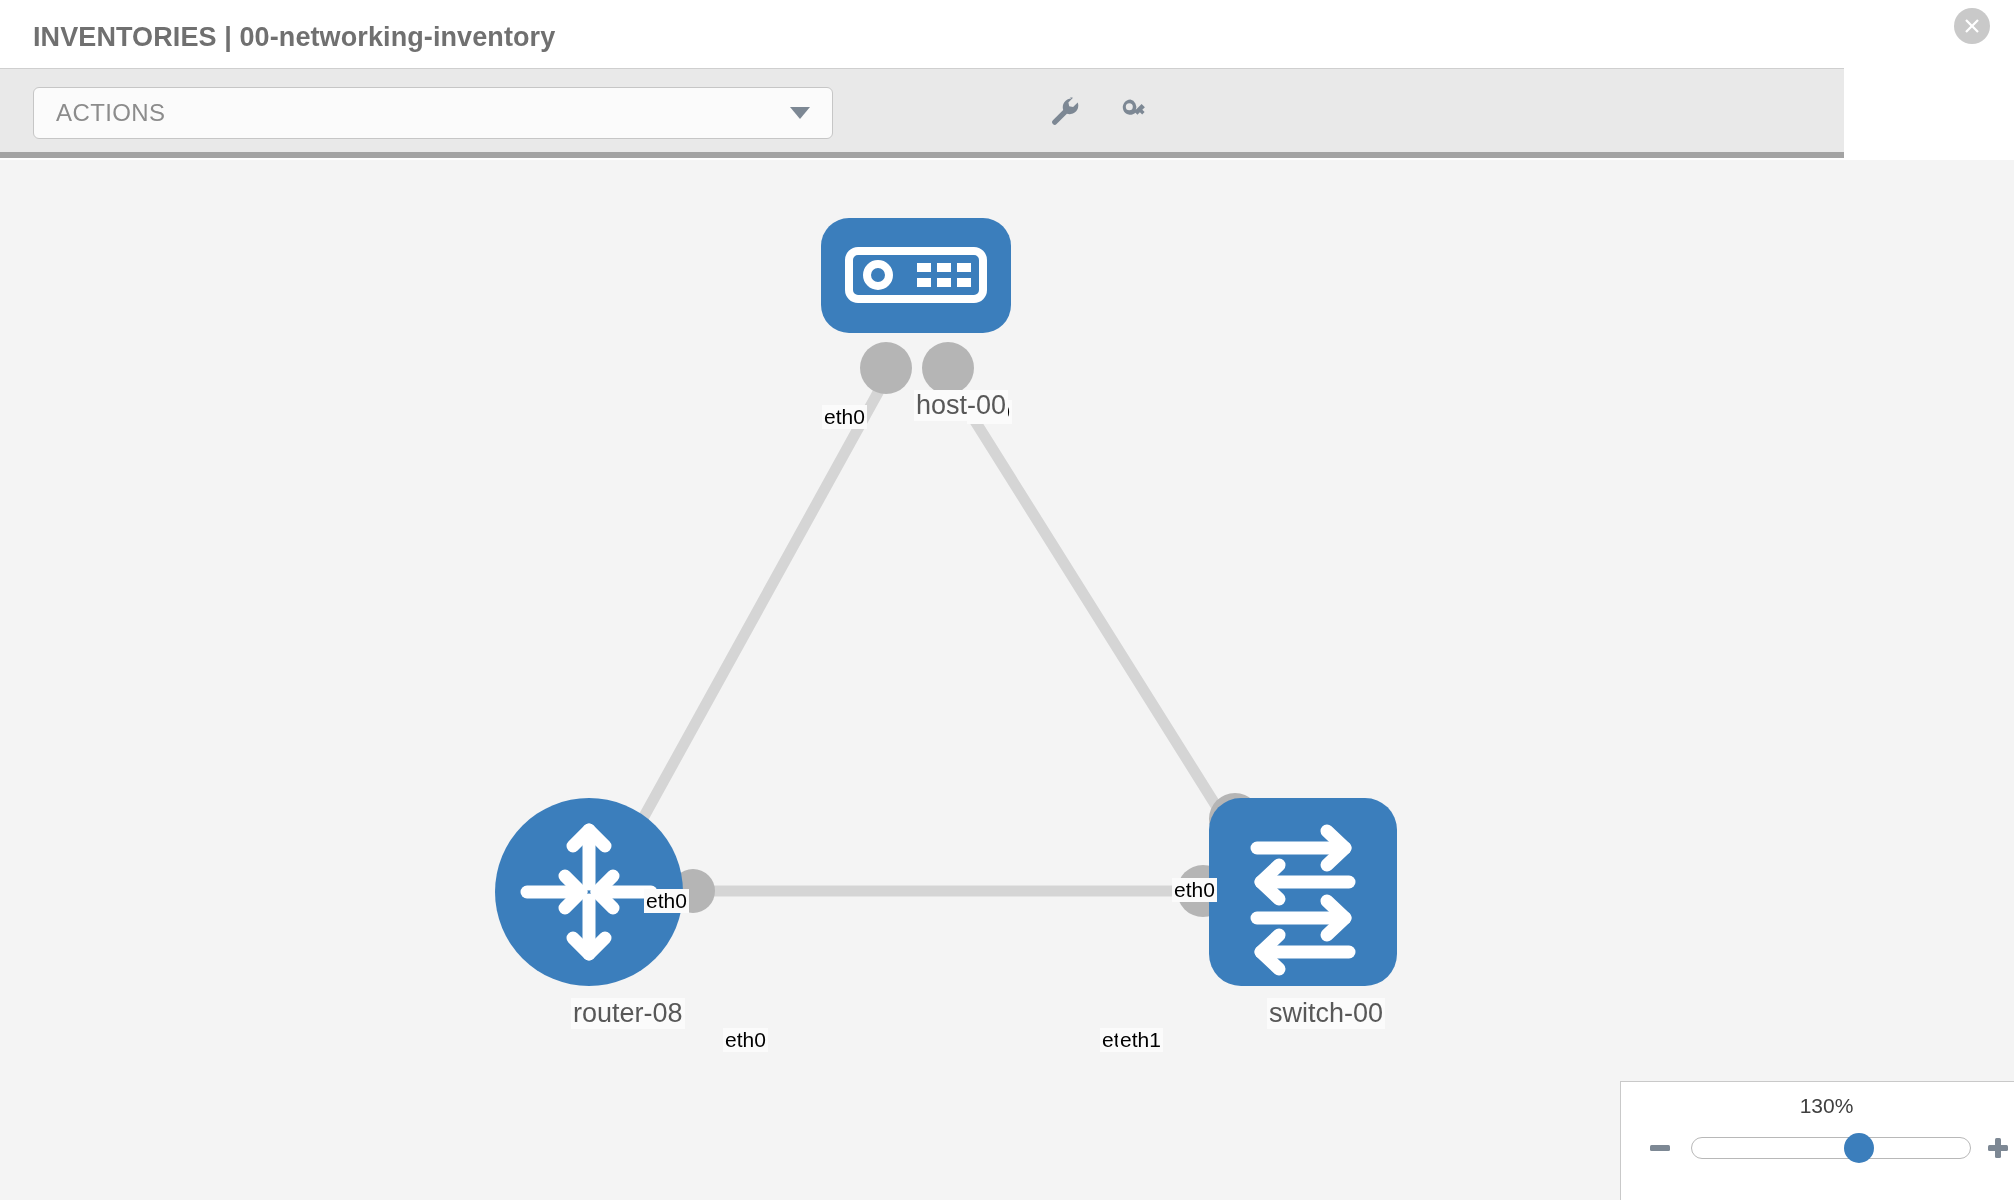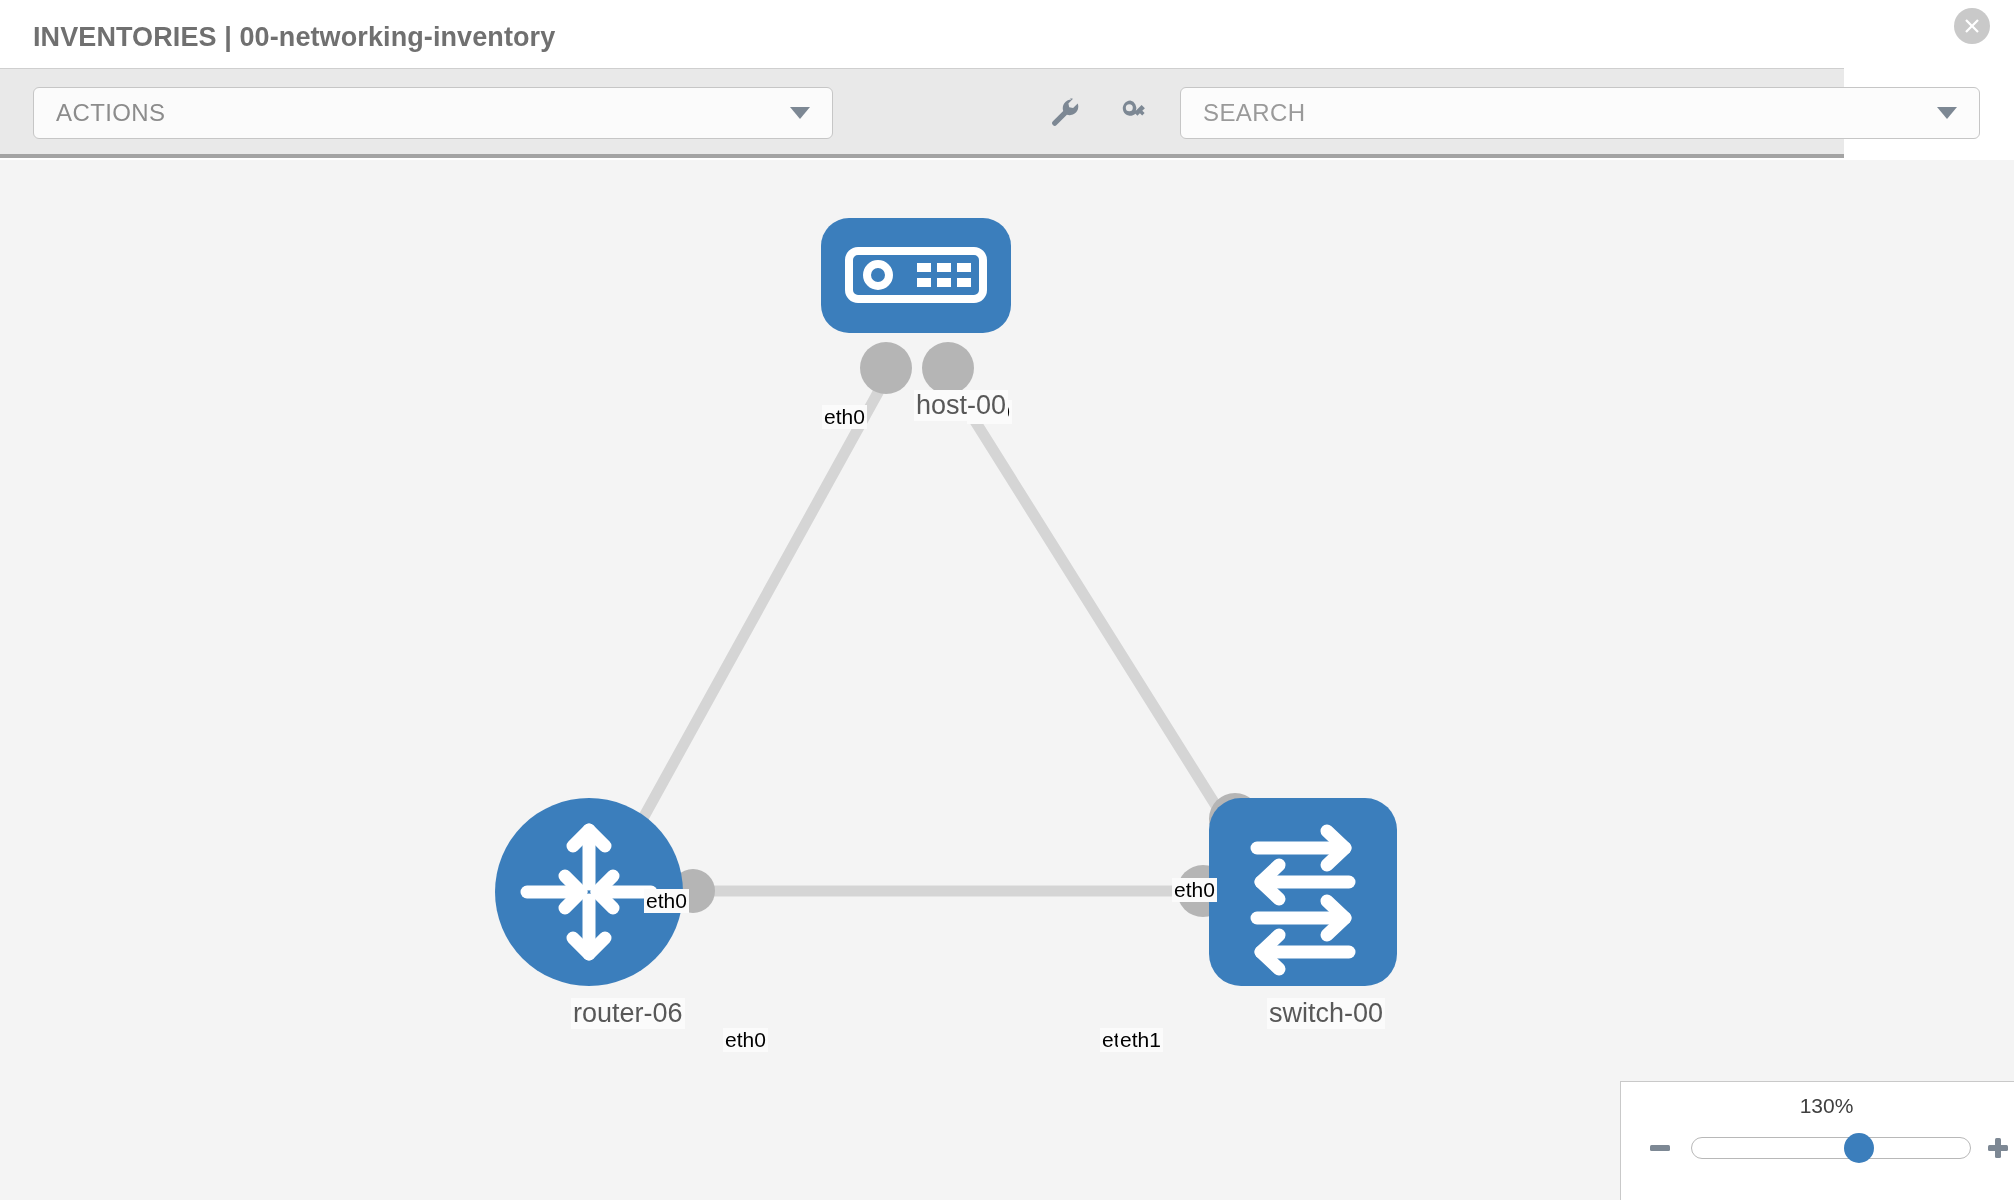--- a/index.html
+++ b/index.html
@@ -48,21 +48,21 @@
   }
   .close-btn svg { display: block; }
 
   
   .toolbar {
     position: absolute;
     left: 0; top: 68px;
     width: 1844px; height: 90px;
     background: #e9e9e9;
     border-top: 1px solid #cfcfcf;
-    border-bottom: 4px solid #a3a3a3;
+    border-bottom: 6px solid #a3a3a3;
     display: flex;
     align-items: center;
   }
   .actions-select {
     position: absolute;
     left: 33px; top: 18px;
     width: 800px; height: 52px;
     background: #fbfbfb;
     border: 1px solid #c6c6c6;
     border-radius: 6px;
@@ -233,24 +233,20 @@
     </div>
 
     <div class="tool-icon key">
       <svg width="34" height="34" viewBox="0 0 34 34" aria-hidden="true">
         <g fill="#7d8894">
           <path d="M13.4 5.6a7.6 7.6 0 1 0 5.1 13.2l1.9 1.9 2.5-2.5 2.3 2.3 2.4-2.4-2.3-2.3 2.6-2.6-3.3-3.3-5.8 5.8a7.6 7.6 0 0 0-5.4-10.1zm-1.1 3.6a3.5 3.5 0 1 1 0 7 3.5 3.5 0 0 1 0-7z"></path>
         </g>
       </svg>
     </div>
 
-    <div class="search-box">
-      <span class="label">SEARCH</span>
-      <span class="caret"></span>
-    </div>
   </div>
 
   <div class="canvas">
 
     <svg width="2014" height="1040">
 
       <g>
 
         <line x1="886" y1="218" x2="620" y2="700" stroke="#d5d5d5" stroke-width="11" stroke-linecap="round"></line>
 
@@ -328,21 +324,21 @@
     <div class="iface-label" style="left:967px; top:240px;">eth0</div>
 
     <div class="iface-label" style="left:644px; top:729px;">eth0</div>
     <div class="iface-label" style="left:1172px; top:718px;">eth0</div>
 
     <div class="iface-label" style="left:723px; top:868px;">eth0</div>
     <div class="iface-label" style="left:1100px; top:868px;">eth</div>
     <div class="iface-label" style="left:1118px; top:868px;">eth1</div>
 
     <div class="node-label" style="left:872px; top:230px;">host-00</div>
-    <div class="node-label" style="left:529px; top:838px;">router-06</div>
+    <div class="node-label" style="left:529px; top:838px;">router-08</div>
     <div class="node-label" style="left:1225px; top:838px;text-align:right;">switch-00</div>
 
     <div class="node-hit" style="left:821px; top:58px; width:190px; height:115px;"></div>
     <div class="node-hit" style="left:495px; top:638px; width:188px; height:188px; border-radius:50%;"></div>
     <div class="node-hit" style="left:1209px; top:638px; width:188px; height:188px;"></div>
   </div>
 
   <div class="zoom-panel">
     <div class="zoom-value">130%</div>
     <div class="zoom-row">

